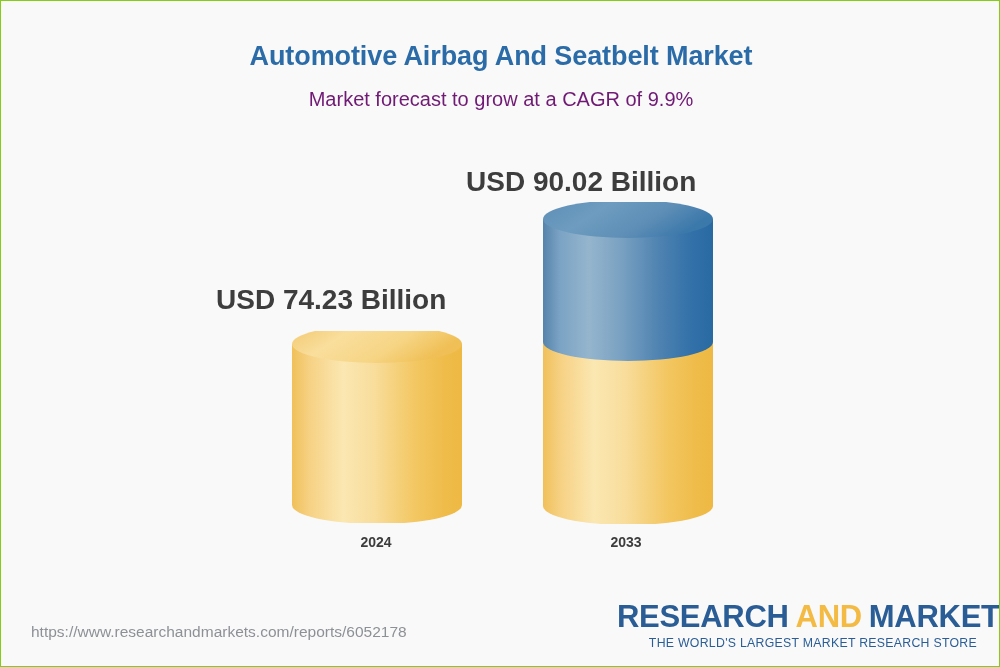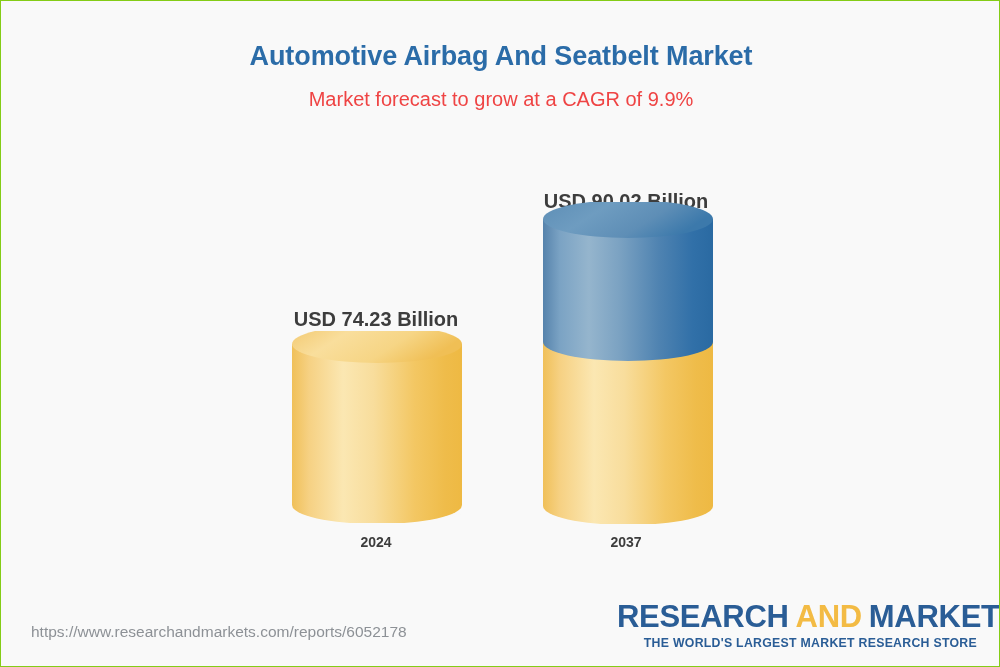--- a/index.html
+++ b/index.html
@@ -36,42 +36,40 @@
     letter-spacing: -0.1px;
   }
   #chart-subtitle {
     position: absolute;
     top: 87px;
     left: 0;
     width: 1000px;
     text-align: center;
     font-size: 20px;
     font-weight: normal;
-    color: #ef4444;
+    color: #701a75;
   }
 
   
   #plot-area {
     position: absolute;
     left: 0;
     top: 0;
     width: 1000px;
     height: 600px;
   }
   .bar-group {
     position: absolute;
   }
   .value-label {
     position: absolute;
     width: 320px;
-    text-align: center;
-    font-size: 20px;
+    font-size: 28px;
     font-weight: bold;
     color: #3d3d3d;
-    margin-top: 24px;
   }
   .year-label {
     position: absolute;
     width: 320px;
     text-align: center;
     font-size: 14px;
     font-weight: bold;
     color: #3d3d3d;
   }
   .cylinder-svg {
@@ -98,21 +96,21 @@
     font-size: 31px;
     font-weight: bold;
     letter-spacing: -0.3px;
     line-height: 1.05;
     white-space: nowrap;
   }
   .brand-dark { color: #2a5d96; }
   .brand-gold { color: #f3bb44; }
   #brand-tagline {
     font-size: 12.3px;
-    font-weight: bold;
+    font-weight: normal;
     color: #2a5d96;
     letter-spacing: 0.28px;
     margin-top: 2px;
     white-space: nowrap;
   }
 </style>
 </head>
 <body>
 
 <div id="infographic">
@@ -194,21 +192,21 @@
           </radialGradient>
         </defs>
         <ellipse cx="97" cy="312" rx="82" ry="9" fill="url(#shadow2)"></ellipse>
 
         <path d="M4,120 L4,304 A85,19 0 0 0 174,304 L174,120 Z" fill="url(#yellowBody2)"></path>
 
         <path d="M4,17 L4,140 A85,19 0 0 0 174,140 L174,17 Z" fill="url(#blueBody2)"></path>
         <ellipse cx="89" cy="17" rx="85" ry="19" fill="url(#blueTop2)"></ellipse>
       </svg>
 
-      <div class="year-label" style="left:465px; top:533px;">2037</div>
+      <div class="year-label" style="left:465px; top:533px;">2033</div>
     </div>
 
   </div>
 
   <div id="source-url">https://www.researchandmarkets.com/reports/6052178</div>
 
   <div id="brand-logo">
     <div id="brand-wordmark"><span class="brand-dark">RESEARCH</span><span class="brand-gold" style="padding:0 7px;">AND</span><span class="brand-dark">MARKETS</span></div>
     <div id="brand-tagline">THE WORLD'S LARGEST MARKET RESEARCH STORE</div>
   </div>

